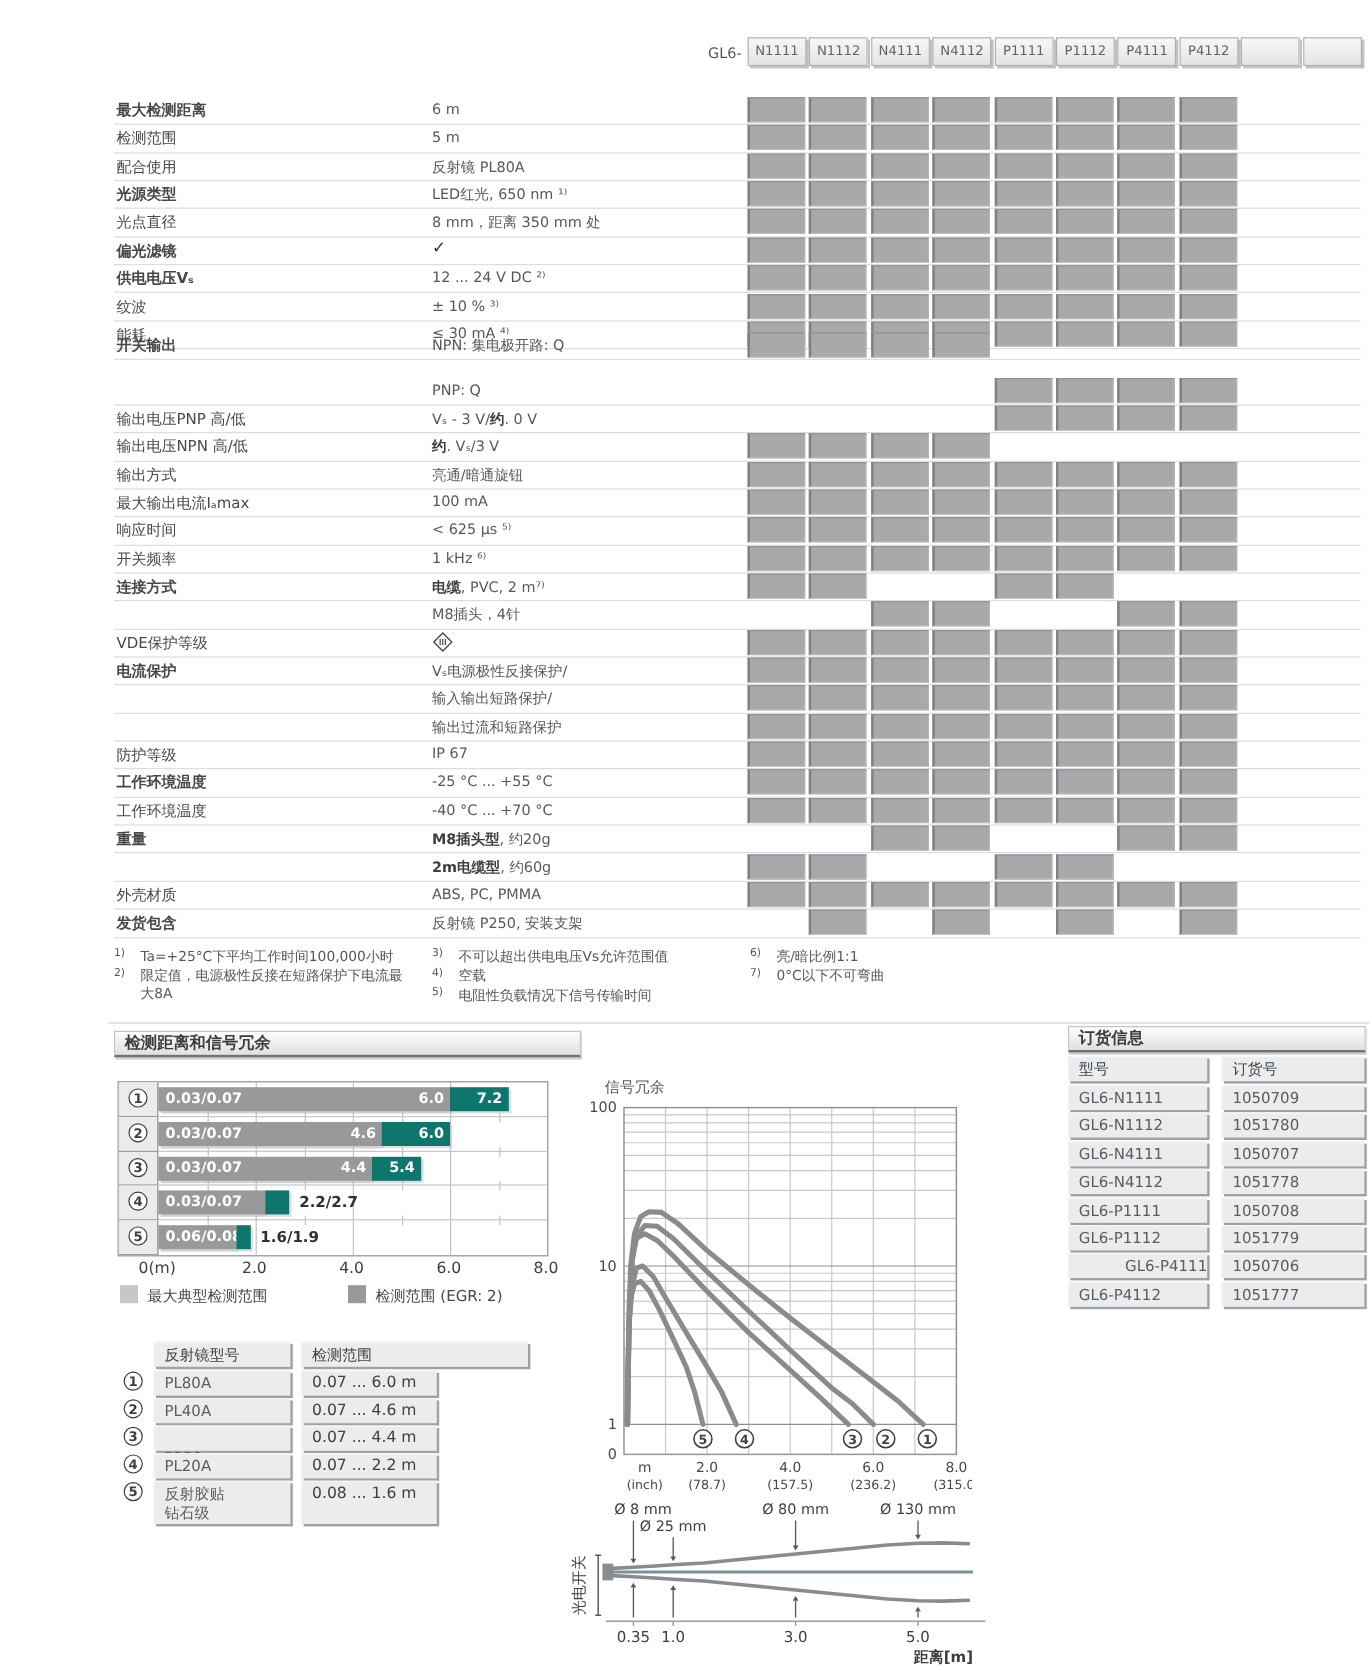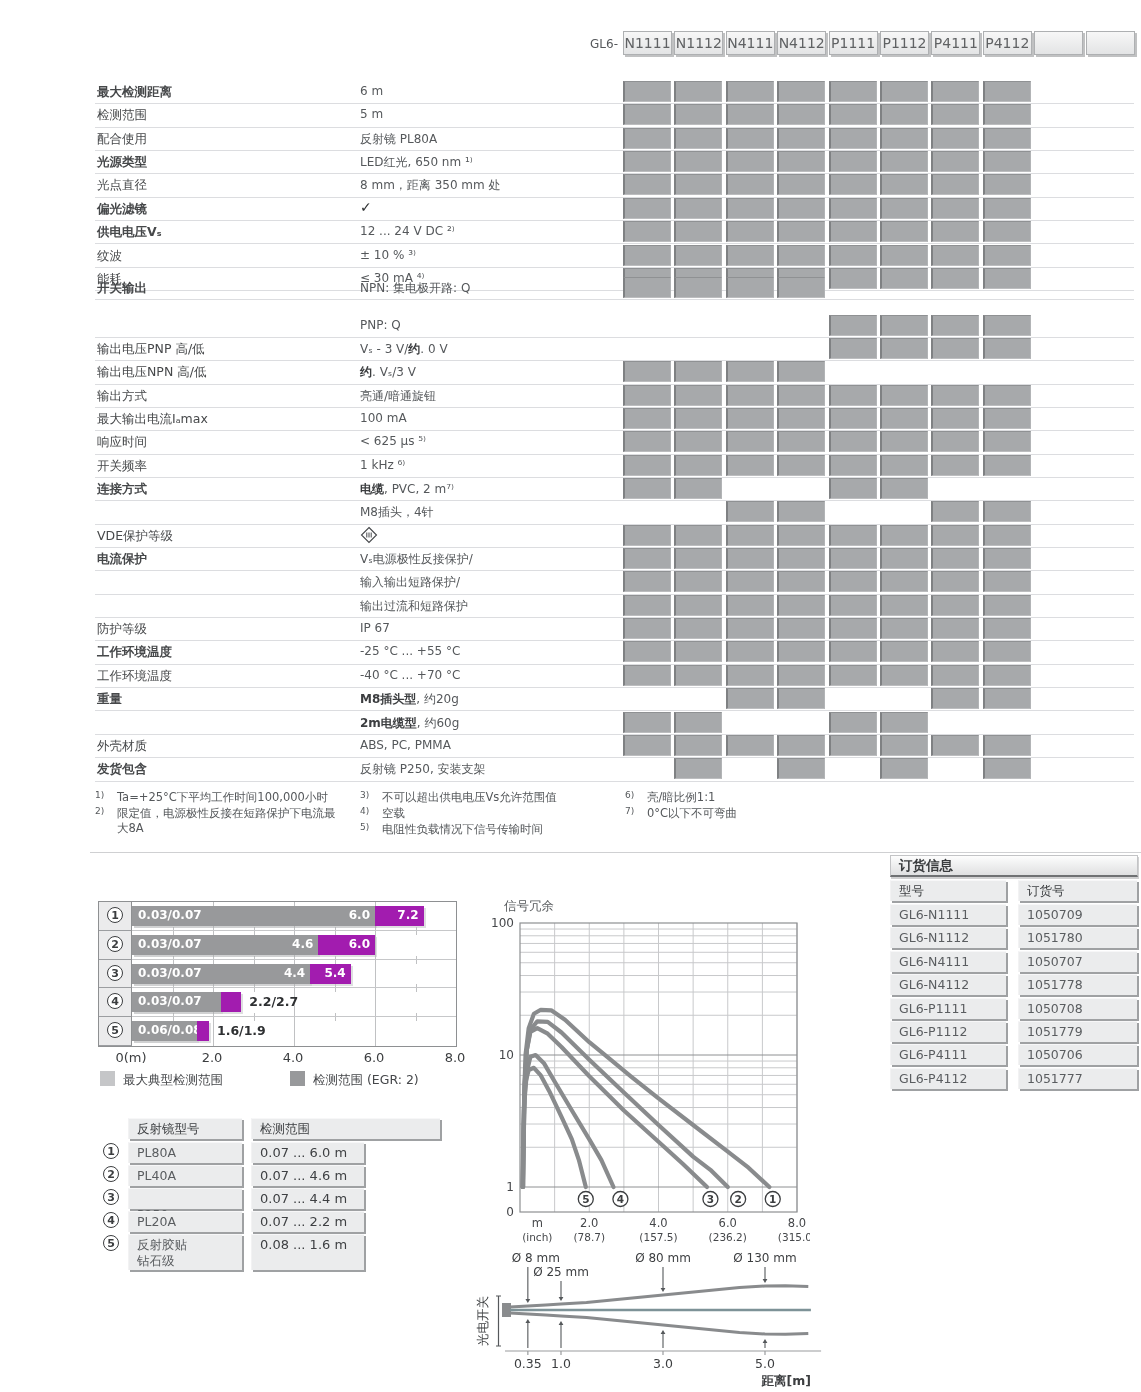--- a/index.html
+++ b/index.html
@@ -4,21 +4,21 @@
 <style>
   html,body{margin:0;padding:0;background:#fff;}
   .page{position:relative;width:1141px;height:1392px;background:#fff;overflow:hidden;
         font-family:"DejaVu Sans","Liberation Sans",sans-serif;color:#45474a;font-size:12px;}
   .abs{position:absolute;}
   .hbar{position:absolute;height:19px;background:linear-gradient(#fdfdfd,#dfe0e1);
         border:1px solid #c3c4c6;border-bottom:2px solid #6f7173;box-shadow:1px 2px 0 rgba(150,151,153,.45);
         font-weight:bold;font-size:13.5px;color:#3a3c3e;line-height:19px;padding-left:8px;}
   .colhead{position:absolute;top:31px;width:47px;height:22px;background:linear-gradient(#f7f7f7,#e3e4e5);
         border:1px solid #aeb0b2;box-shadow:2px 2px 0 rgba(130,132,134,.5);
-        font-size:14px;color:#606264;text-align:center;line-height:22px;}
+        font-size:11px;color:#606264;text-align:center;line-height:22px;}
   .specrow{position:absolute;left:95px;width:1039px;border-bottom:1px solid #dcdde0;}
   .speclabel{position:absolute;left:2px;top:4px;font-size:12.5px;color:#46484a;white-space:nowrap;}
   .specvalue{position:absolute;left:265px;top:4px;font-size:12px;color:#55585b;white-space:nowrap;}
   .cell{position:absolute;top:1px;width:45px;height:19px;background:#a7a9ab;
         border-top:1.5px solid #8f9193;border-left:2px solid #7f8183;
         border-bottom:1px solid #bcbdbf;border-right:1px solid #b2b4b6;}
   .fncol{position:absolute;font-size:11.5px;color:#55585b;line-height:15px;}
   .fnitem{position:relative;padding-left:22px;margin-bottom:1px;}
   .fnmark{position:absolute;left:0;top:-2px;font-size:9px;}
   .divider{position:absolute;left:90px;width:1051px;height:1px;background:#cfd0d2;}
@@ -26,21 +26,21 @@
         text-align:center;line-height:15px;font-size:11px;font-weight:bold;color:#3c3e40;background:#fff;box-sizing:border-box;}
   .obox{position:absolute;background:#ebeced;border-top:1px solid #f7f7f8;border-left:1px solid #f2f2f3;
         box-shadow:2px 2px 0 #9fa1a3;color:#5a5d60;font-size:12.5px;line-height:20px;padding-left:8px;box-sizing:border-box;height:21px;white-space:nowrap;overflow:visible;}
   .oboxhead{font-weight:normal;color:#3e4043;}
   .rc-frame{position:absolute;border:1px solid #8e9092;background:#fff;}
   .rc-numcell{position:absolute;left:0;width:33px;background:#ebebec;border-right:1px solid #8e9092;
         border-bottom:1px solid #9b9da0;text-align:center;box-sizing:border-box;}
   .rc-rowline{position:absolute;left:33px;right:0;height:0;border-bottom:1px solid #c6c7c9;}
   .rc-grid{position:absolute;width:1px;background:#c0c1c3;}
   .rc-bar-dark{position:absolute;background:#98999b;box-shadow:2px 2px 0 rgba(170,171,173,.55);}
-  .rc-bar-light{position:absolute;background:#a21caf;box-shadow:2px 2px 0 rgba(190,191,193,.5);}
+  .rc-bar-light{position:absolute;background:#0f766e;box-shadow:2px 2px 0 rgba(190,191,193,.5);}
   .rc-wlabel{position:absolute;color:#fff;font-weight:bold;font-size:12px;top:2px;}
   .rc-blabel{position:absolute;color:#2e3032;font-weight:bold;font-size:12.5px;top:2px;white-space:nowrap;}
   .axislabel{position:absolute;font-size:13px;color:#3c3e40;text-align:center;width:44px;}
   .legend-swatch{position:absolute;width:15px;height:15px;}
   .legend-text{position:absolute;font-size:12.5px;color:#45474a;white-space:nowrap;}
   svg text{font-family:"DejaVu Sans","Liberation Sans",sans-serif;}
 </style>
 </head>
 <body>
 
@@ -401,20 +401,23 @@
         <div class="fnitem"><div class="fnmark">5)</div><span>电阻性负载情况下信号传输时间</span></div>
       </div>
       <div class="fncol" style="left: 625px; top: 790px; width: 260px;">
         <div class="fnitem"><div class="fnmark">6)</div><span>亮/暗比例1:1</span></div>
         <div class="fnitem"><div class="fnmark">7)</div><span>0°C以下不可弯曲</span></div>
       </div>
     </div>
 
   <div class="divider" style="top:852px;"></div>
 
+  <div class="hbar" style="left:95px;top:859px;width:379px;">
+    <span>检测距离和信号冗余</span>
+  </div>
   <div id="range-chart">
       <div class="rc-frame" style="left: 98px; top: 901px; width: 357px; height: 144px;">
         <div class="rc-grid" style="left: 114px; top: 0px; height: 144px;"></div>
         <div class="rc-grid" style="left: 195px; top: 0px; height: 144px;"></div>
         <div class="rc-grid" style="left: 276px; top: 0px; height: 144px;"></div>
         <div class="rc-grid" style="left: 73.5px; top: 24.8px; height: 8px;"></div>
         <div class="rc-grid" style="left: 73.5px; top: 53.6px; height: 8px;"></div>
         <div class="rc-grid" style="left: 73.5px; top: 82.4px; height: 8px;"></div>
         <div class="rc-grid" style="left: 73.5px; top: 111.2px; height: 8px;"></div>
         <div class="rc-grid" style="left: 154.5px; top: 24.8px; height: 8px;"></div>
@@ -574,21 +577,21 @@
       <div class="obox" style="left: 890px; top: 927.4px; width: 116px; position: absolute;">GL6-N1112</div>
       <div class="obox" style="left: 1018px; top: 927.4px; width: 119px; position: absolute;">1051780</div>
       <div class="obox" style="left: 890px; top: 950.8px; width: 116px; position: absolute;">GL6-N4111</div>
       <div class="obox" style="left: 1018px; top: 950.8px; width: 119px; position: absolute;">1050707</div>
       <div class="obox" style="left: 890px; top: 974.2px; width: 116px; position: absolute;">GL6-N4112</div>
       <div class="obox" style="left: 1018px; top: 974.2px; width: 119px; position: absolute;">1051778</div>
       <div class="obox" style="left: 890px; top: 997.6px; width: 116px; position: absolute;">GL6-P1111</div>
       <div class="obox" style="left: 1018px; top: 997.6px; width: 119px; position: absolute;">1050708</div>
       <div class="obox" style="left: 890px; top: 1021px; width: 116px; position: absolute;">GL6-P1112</div>
       <div class="obox" style="left: 1018px; top: 1021px; width: 119px; position: absolute;">1051779</div>
-      <div class="obox" style="left: 890px; top: 1044.4px; width: 116px; position: absolute;">GL6-P4111</div>
+      <div class="obox" style="left: 890px; top: 1044.4px; width: 116px; position: absolute; text-align: right;">GL6-P4111</div>
       <div class="obox" style="left: 1018px; top: 1044.4px; width: 119px; position: absolute;">1050706</div>
       <div class="obox" style="left: 890px; top: 1067.8px; width: 116px; position: absolute;">GL6-P4112</div>
       <div class="obox" style="left: 1018px; top: 1067.8px; width: 119px; position: absolute;">1051777</div>
     </div>
 
   <svg id="beam-diagram" class="abs" style="left:475px;top:1248px;" width="430" height="144">
       <path d="M21 48 h5 M23.5 48 V98 M21 98 h5" stroke="#55585b" fill="none" stroke-width="1.2"></path>
       <text x="-73" y="12" font-size="12.5" fill="#3c3e40" transform="rotate(-90)" text-anchor="middle">光电开关</text>
       <rect x="27" y="55" width="9" height="14" fill="#8a8c8e"></rect>
       <polyline points="35.0,59.0 52.8,58.0 70.7,57.0 86.0,56.0 111.5,54.5 137.0,52.0 162.5,49.5 188.0,47.0 213.5,44.5 239.0,42.0 264.5,39.5 290.0,38.0 310.4,37.7 333.3,38.5" fill="none" stroke="#898b8d" stroke-width="3" stroke-linejoin="round"></polyline>

